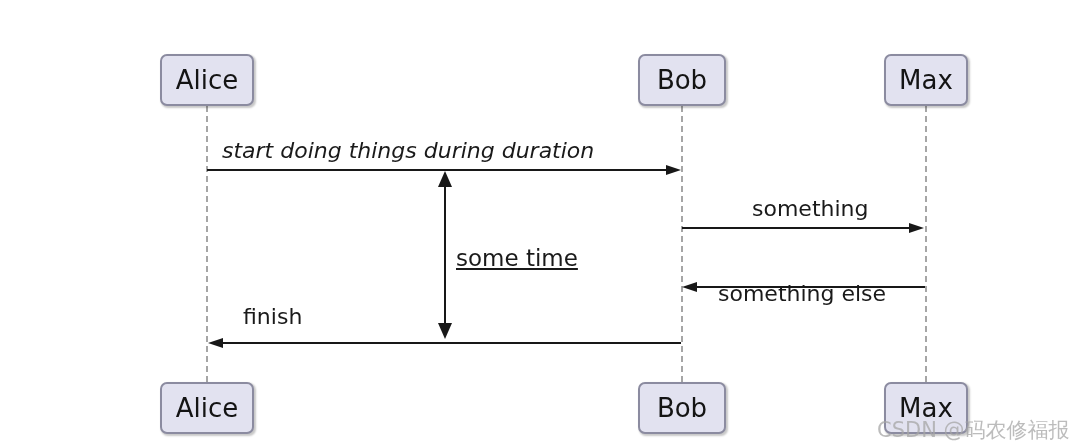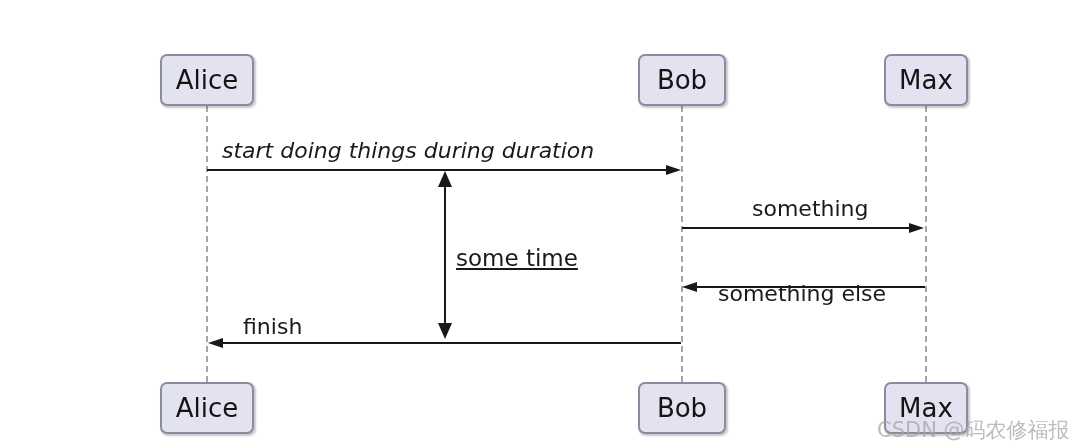--- a/index.html
+++ b/index.html
@@ -81,21 +81,21 @@
   .m1-head  { left: 666px; top: 165px; }
 
   .m2-label { left: 736px; top: 196px; margin-left: 16px; }
   .m2-line  { left: 682px; top: 227px; width: 228px; }
   .m2-head  { left: 909px; top: 223px; }
 
   .m3-label { left: 718px; top: 255px; margin-top: 26px; }
   .m3-line  { left: 697px; top: 286px; width: 228px; }
   .m3-head  { left: 682px; top: 282px; }
 
-  .m4-label { left: 243px; top: 314px; }
+  .m4-label { left: 243px; top: 304px; }
   .m4-line  { left: 223px; top: 342px; width: 458px; }
   .m4-head  { left: 208px; top: 338px; }
 
   
   .dur-line {
     position: absolute;
     left: 444px;
     top: 184px;
     height: 142px;
     width: 0;

